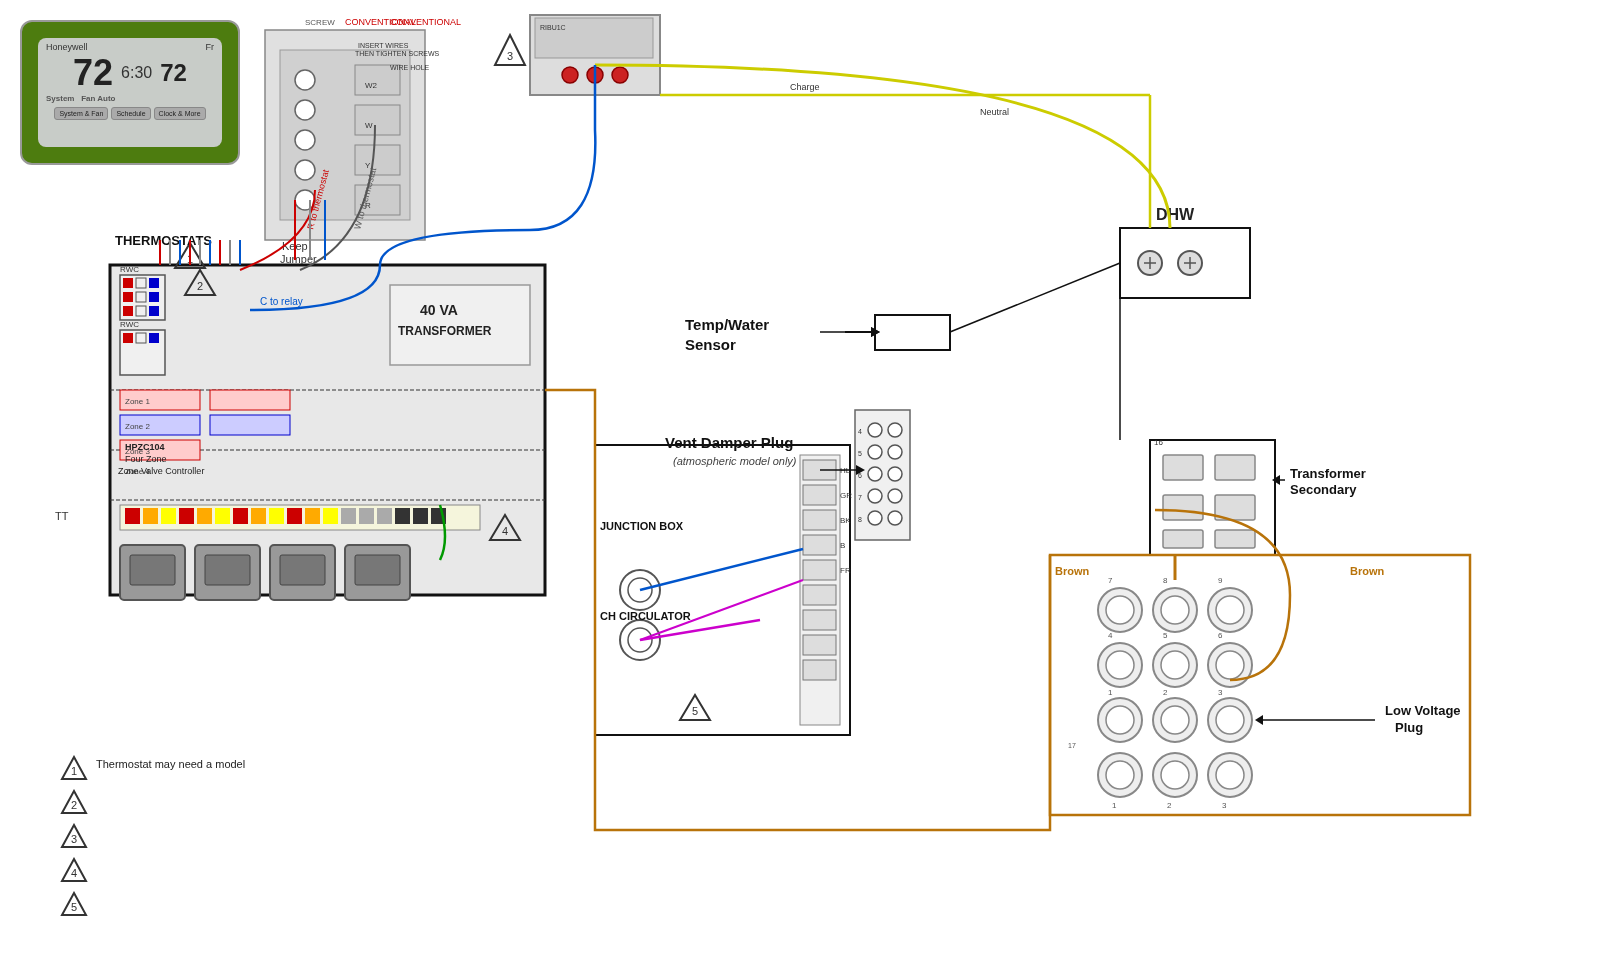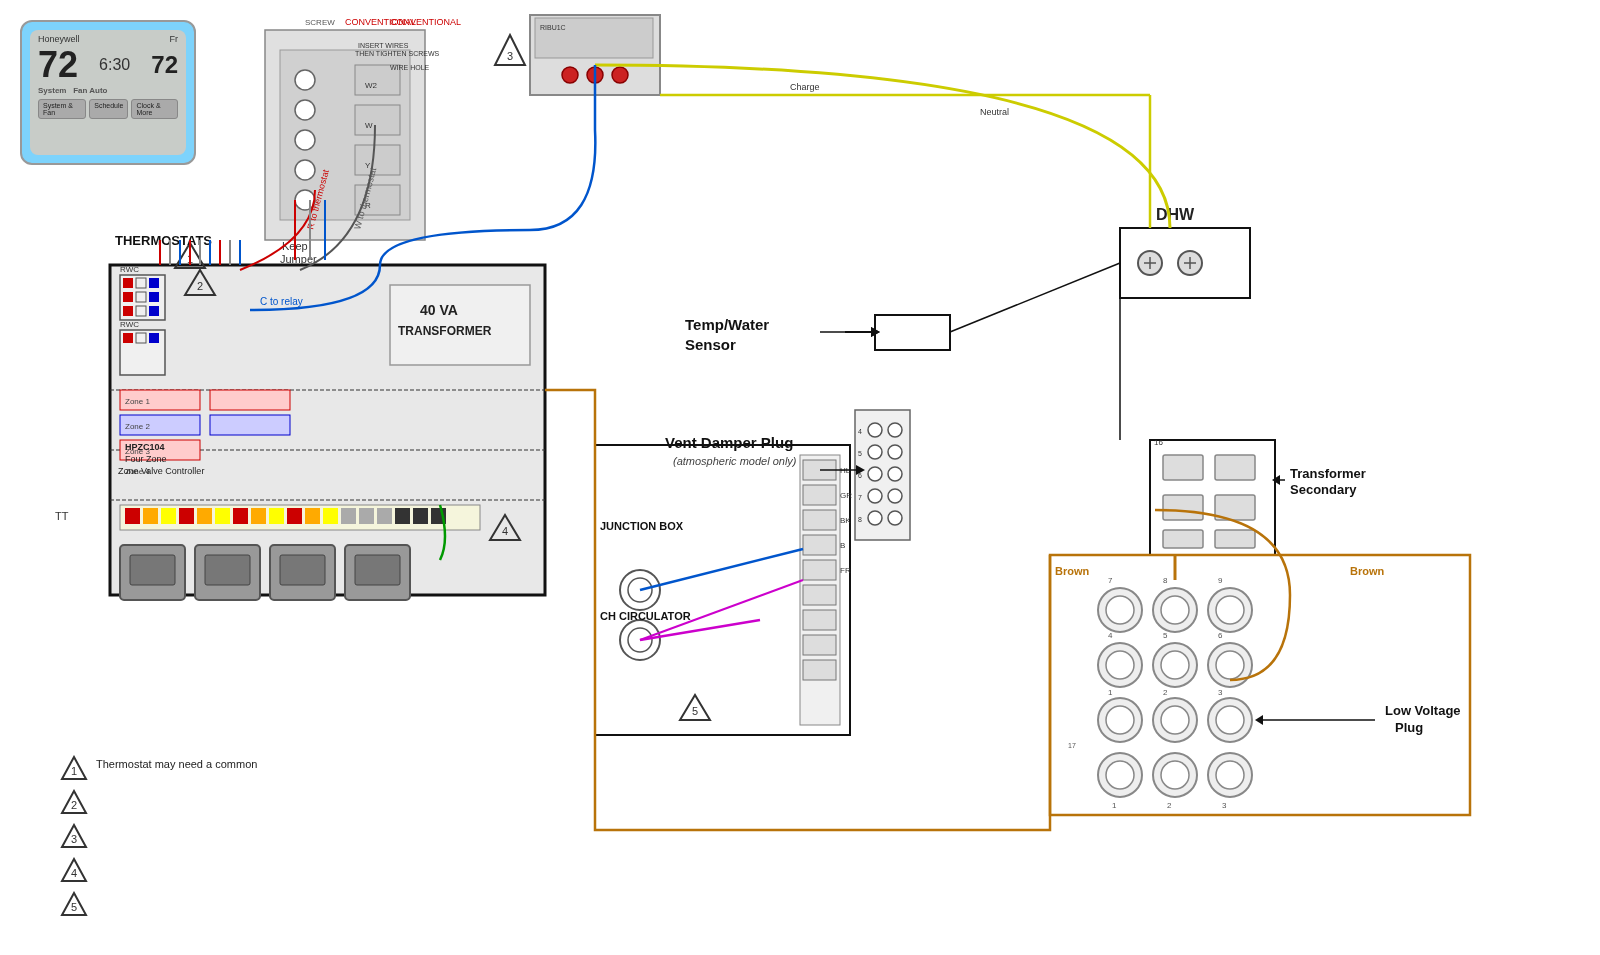--- a/index.html
+++ b/index.html
@@ -50,26 +50,26 @@
       max-width: 240px;
       line-height: 1.3;
       padding-top: 2px;
     }
 
     
     .thermostat-display {
       position: absolute;
       top: 20px;
       left: 20px;
-      width: 176px;
+      width: 220px;
       height: 145px;
-      background: #7dd3fc;
+      background: #4d7c0f;
       border-radius: 12px;
       border: 2px solid #999;
-      padding: 8px;
+      padding: 16px;
     }
     .thermostat-inner {
       background: #c8ccc8;
       border-radius: 8px;
       height: 100%;
       display: flex;
       flex-direction: column;
       padding: 4px 8px;
     }
     .thermo-top {
@@ -109,21 +109,21 @@
 <body>
 
 <div id="main-canvas">
 
   <div class="thermostat-display">
     <div class="thermostat-inner">
       <div class="thermo-top">
         <span>Honeywell</span>
         <span>Fr</span>
       </div>
-      <div style="display:flex; align-items:center; justify-content:space-between; gap:0;">
+      <div style="display:flex; align-items:center; justify-content:center; gap:8px;">
         <div class="thermo-temp">72</div>
         <div class="thermo-time">6:30</div>
         <div class="thermo-temp" style="font-size:24px;">72</div>
       </div>
       <div style="font-size:8px; color:#555; text-align:left;font-weight:bold;">
         <span>System</span> &nbsp;
         <span>Fan Auto</span>
       </div>
       <div class="thermo-buttons">
         <div class="thermo-btn"><span>System &amp; Fan</span></div>
@@ -465,21 +465,21 @@
 
   <div class="legend">
 
     <div class="legend-item">
       <div class="legend-icon">
         <svg width="28" height="28" viewBox="0 0 28 28">
           <polygon points="14,2 26,24 2,24" fill="none" stroke="#333" stroke-width="2"></polygon>
           <text x="14" y="20" font-size="11" text-anchor="middle" fill="#333" font-family="Arial">1</text>
         </svg>
       </div>
-      <div class="legend-text">Thermostat may need a common</div>
+      <div class="legend-text">Thermostat may need a model</div>
     </div>
 
     <div class="legend-item">
       <div class="legend-icon">
         <svg width="28" height="28" viewBox="0 0 28 28">
           <polygon points="14,2 26,24 2,24" fill="none" stroke="#333" stroke-width="2"></polygon>
           <text x="14" y="20" font-size="11" text-anchor="middle" fill="#333" font-family="Arial">2</text>
         </svg>
       </div>
     </div>

